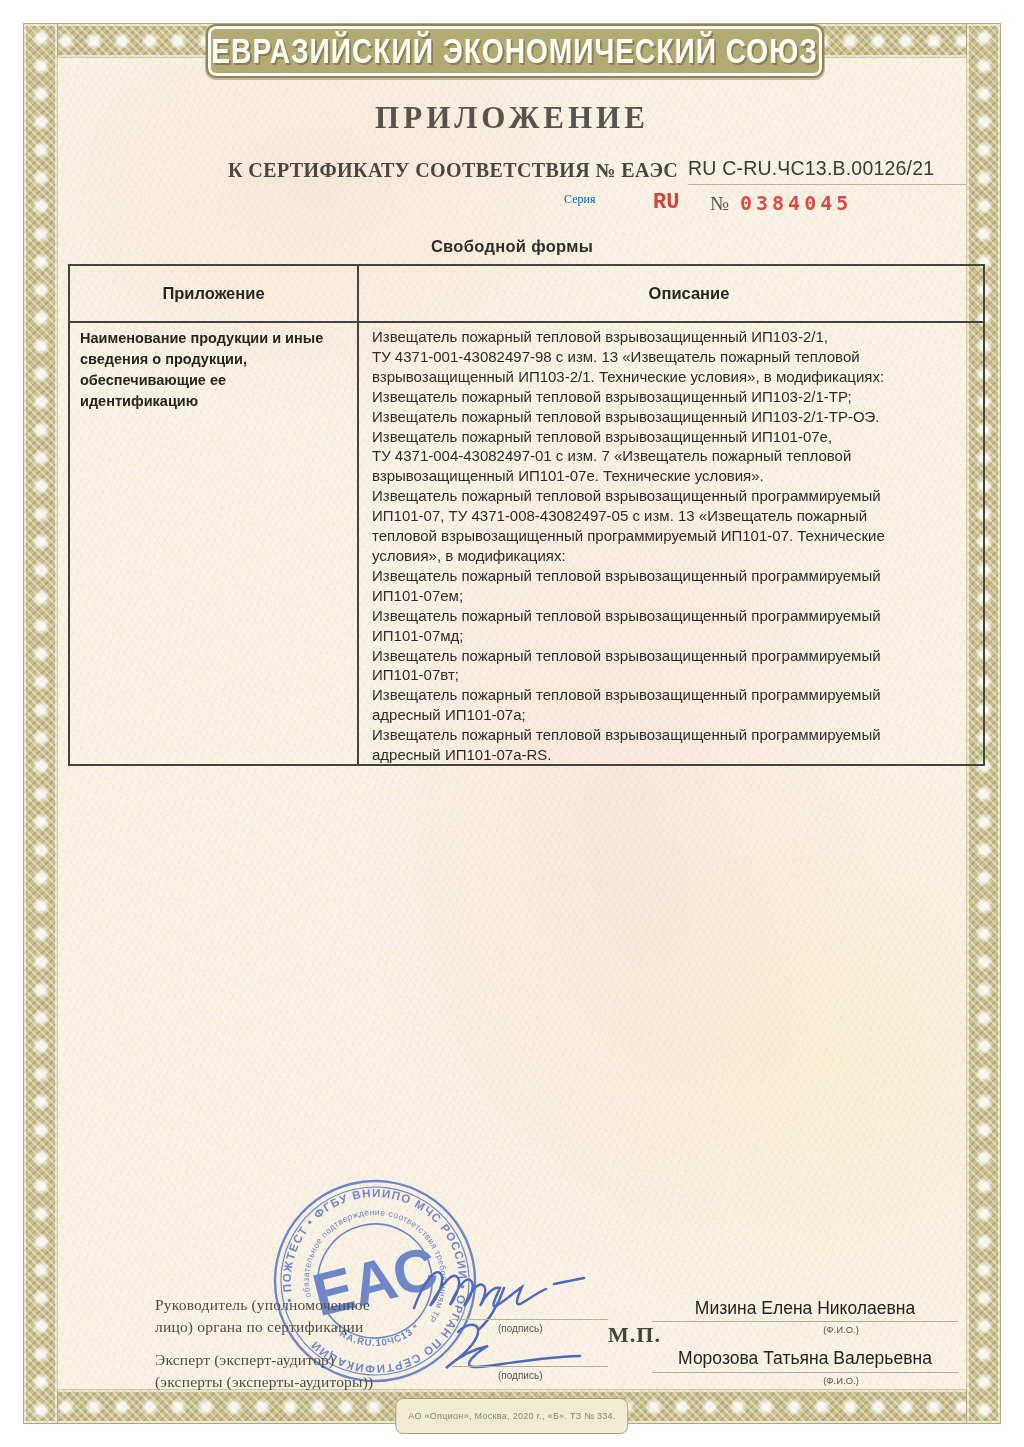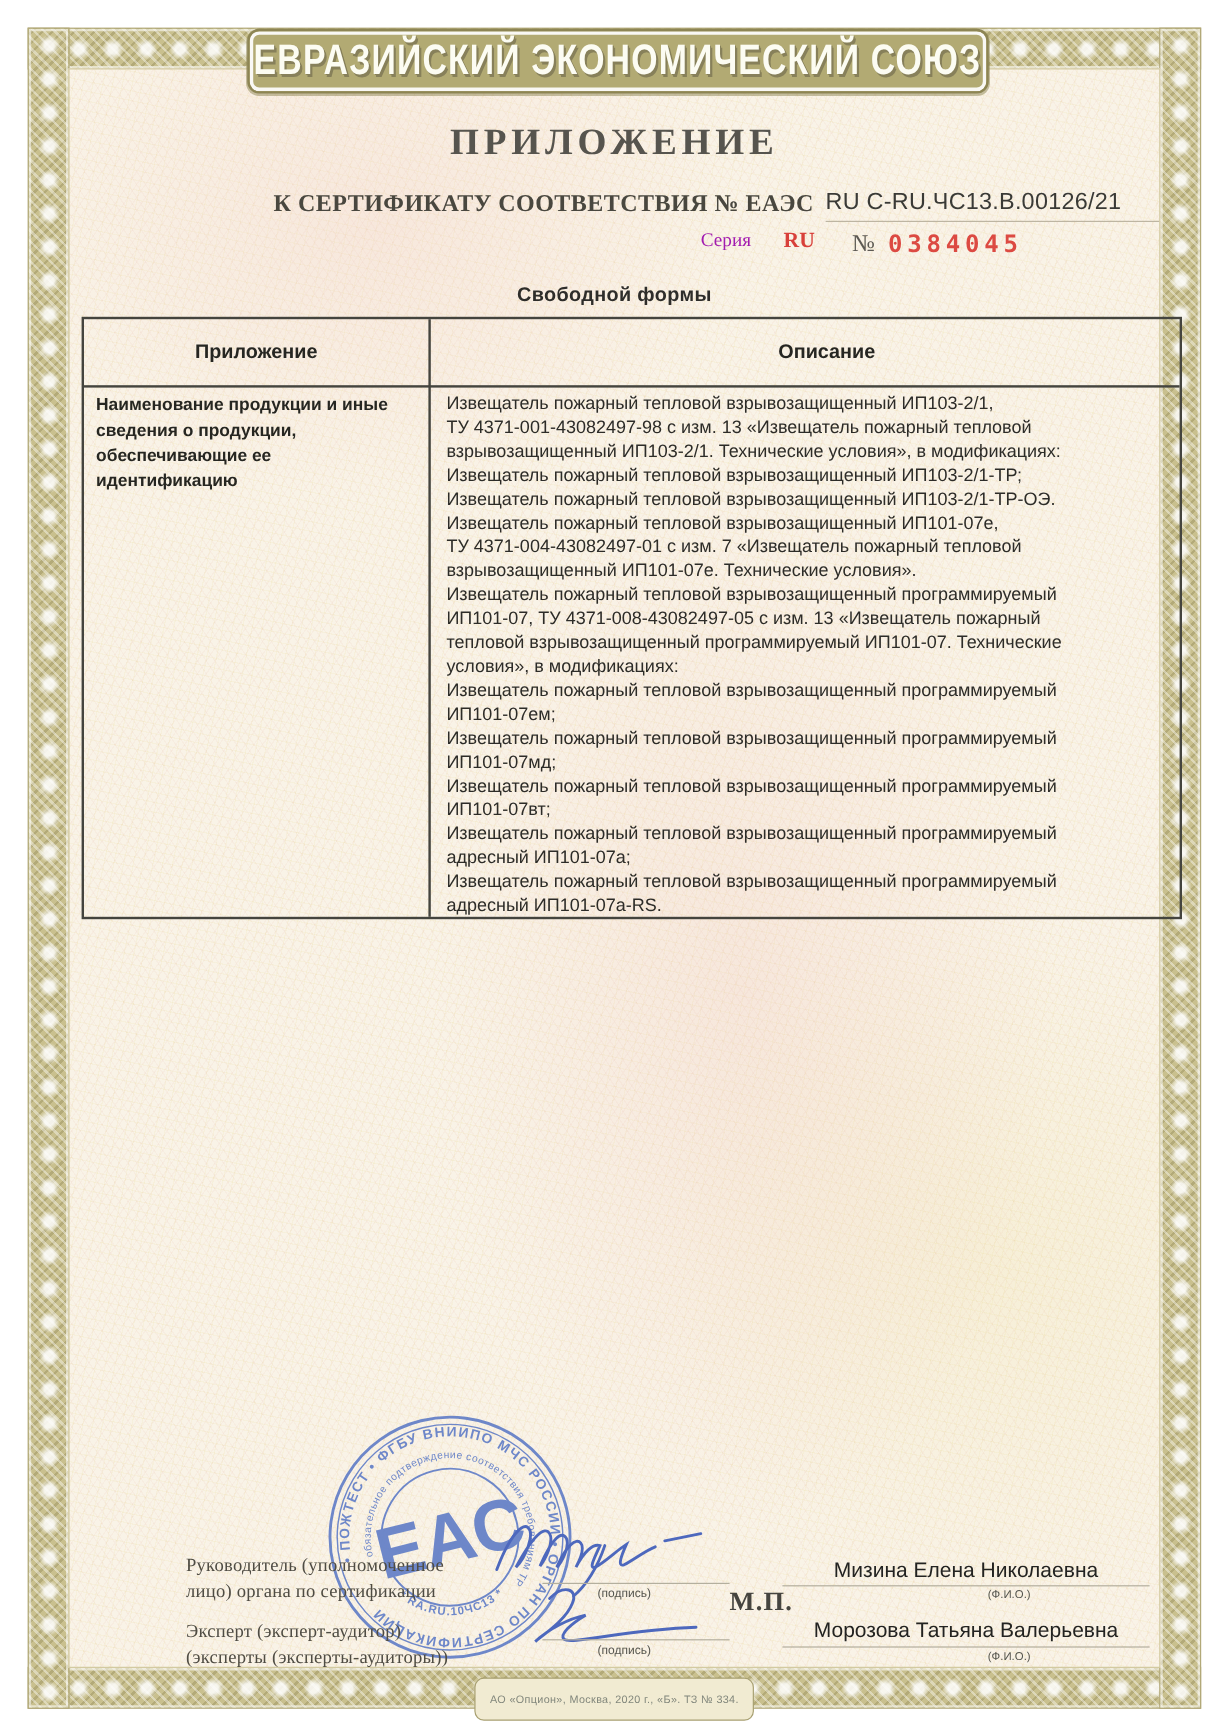--- a/index.html
+++ b/index.html
@@ -47,23 +47,23 @@
       text-shadow:2px 2px 0 #87805a, 1px 1px 0 #87805a;}
 
   
   .title{left:57px;top:100px;width:910px;text-align:center;
       font-family:"Liberation Serif",serif;font-weight:bold;font-size:31px;
       letter-spacing:4px;color:#56544e;}
   .cert-label{left:228px;top:159px;font-family:"Liberation Serif",serif;font-weight:bold;
       font-size:20px;color:#49473f;letter-spacing:.4px;}
   .cert-number{left:688px;top:157px;width:278px;font-size:19.5px;color:#3a3a36;
       border-bottom:1px solid #bdb5a2;padding-bottom:4px;letter-spacing:.2px;}
-  .series-label{left:584px;top:192px;font-family:"Liberation Serif",serif;font-size:16px;color:#a21caf;}
-  .series-value{left:653px;top:190px;font-family:Liberation Serif, serif;font-weight:bold;
-      font-size:18px;color:#d8403a;}
+  .series-label{left:564px;top:192px;font-family:"Liberation Serif",serif;font-size:12px;color:#0369a1;}
+  .series-value{left:653px;top:190px;font-family:Liberation Mono, monospace;font-weight:bold;
+      font-size:22px;color:#d8403a;}
   .number-sign{left:710px;top:192px;font-family:"Liberation Serif",serif;font-size:20px;color:#5c5953;}
   .blank-number{left:740px;top:191px;font-family:"DejaVu Sans Mono",monospace;font-weight:bold;
       font-size:20px;color:#dc4a42;letter-spacing:4px;}
   .form-type{left:57px;top:226px;width:910px;text-align:center;font-weight:bold;
       font-size:16.5px;color:#2e2d2a;letter-spacing:.3px;margin-top:11px;}
 
   
   .tbl{left:68px;top:264px;width:917px;height:502px;border:2px solid #44443e;box-sizing:border-box;}
   .tbl .vline{position:absolute;left:287px;top:0;width:2px;height:100%;background:#44443e;}
   .tbl .hline{position:absolute;left:0;top:55px;width:100%;height:2px;background:#44443e;}

